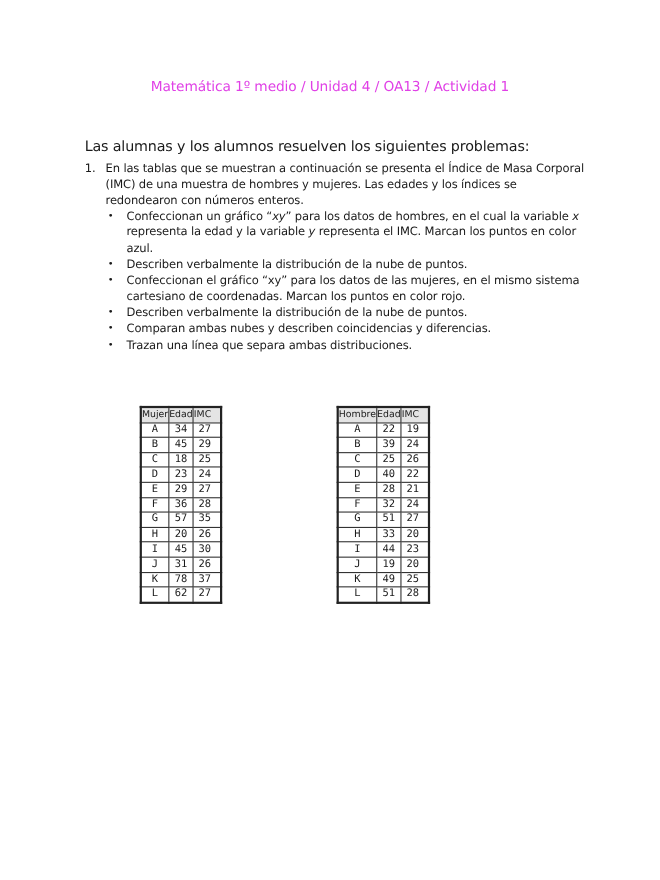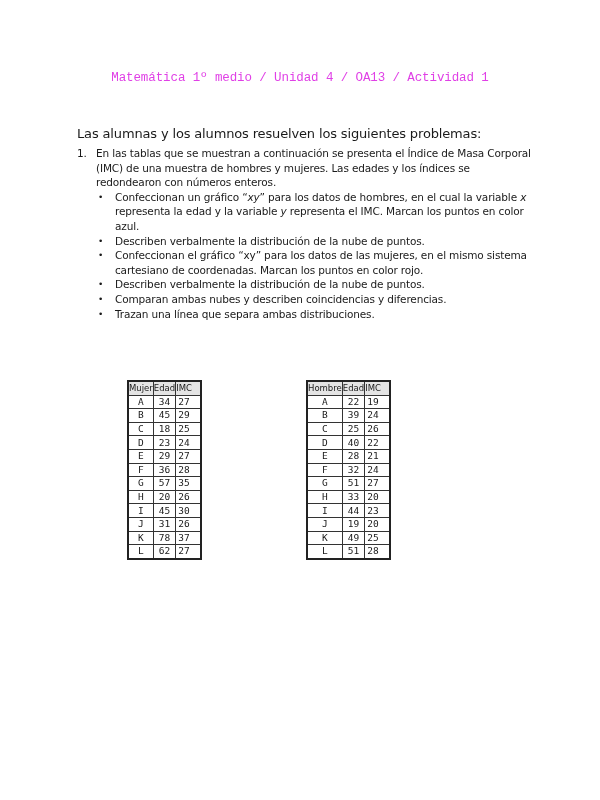--- a/index.html
+++ b/index.html
@@ -17,21 +17,20 @@
     }
     .page-title {
       position: absolute;
       top: 71px;
       left: 0;
       width: 600px;
       text-align: center;
       font-size: 12.5px;
       color: #e040e6;
       letter-spacing: -0.1px;
-      font-family: Liberation Mono, monospace;
     }
     .intro {
       position: absolute;
       top: 126px;
       left: 77px;
       font-size: 13px;
       letter-spacing: -0.15px;
     }
     .problem {
       position: absolute;
@@ -66,41 +65,41 @@
       top: 0;
       font-size: 9px;
     }
     .tables {
       position: absolute;
       top: 365px;
       left: 127px;
     }
     table.data {
       position: absolute;
-      top: 15px;
+      top: 4px;
       border-collapse: collapse;
       font-family: "DejaVu Sans Mono", monospace;
       font-size: 9.5px;
       border: 2px solid #222;
     }
     table.data th, table.data td {
       border: 1px solid #333;
       height: 12.6px;
       padding: 0;
       text-align: center;
       line-height: 12px;
     }
     table.data th {
       background: #e4e4e4;
       font-weight: normal;
       font-family: "DejaVu Sans", sans-serif;
       font-size: 8.5px;
     }
     table.data th.c2, table.data td.c2 { }
-    table.data th.c3, table.data td.c3 { text-align: center; padding-right: 8px; }
+    table.data th.c3, table.data td.c3 { text-align: right; padding-right: 8px; }
     #mujer-table { left: 0; }
     #mujer-table .c1 { width: 56px; }
     #mujer-table .c2 { width: 58px; }
     #mujer-table .c3 { width: 41px; }
     #hombre-table { left: 179px; }
     #hombre-table .c1 { width: 56px; }
     #hombre-table .c2 { width: 54px; }
     #hombre-table .c3 { width: 46px; }
     em { }
   </style>

